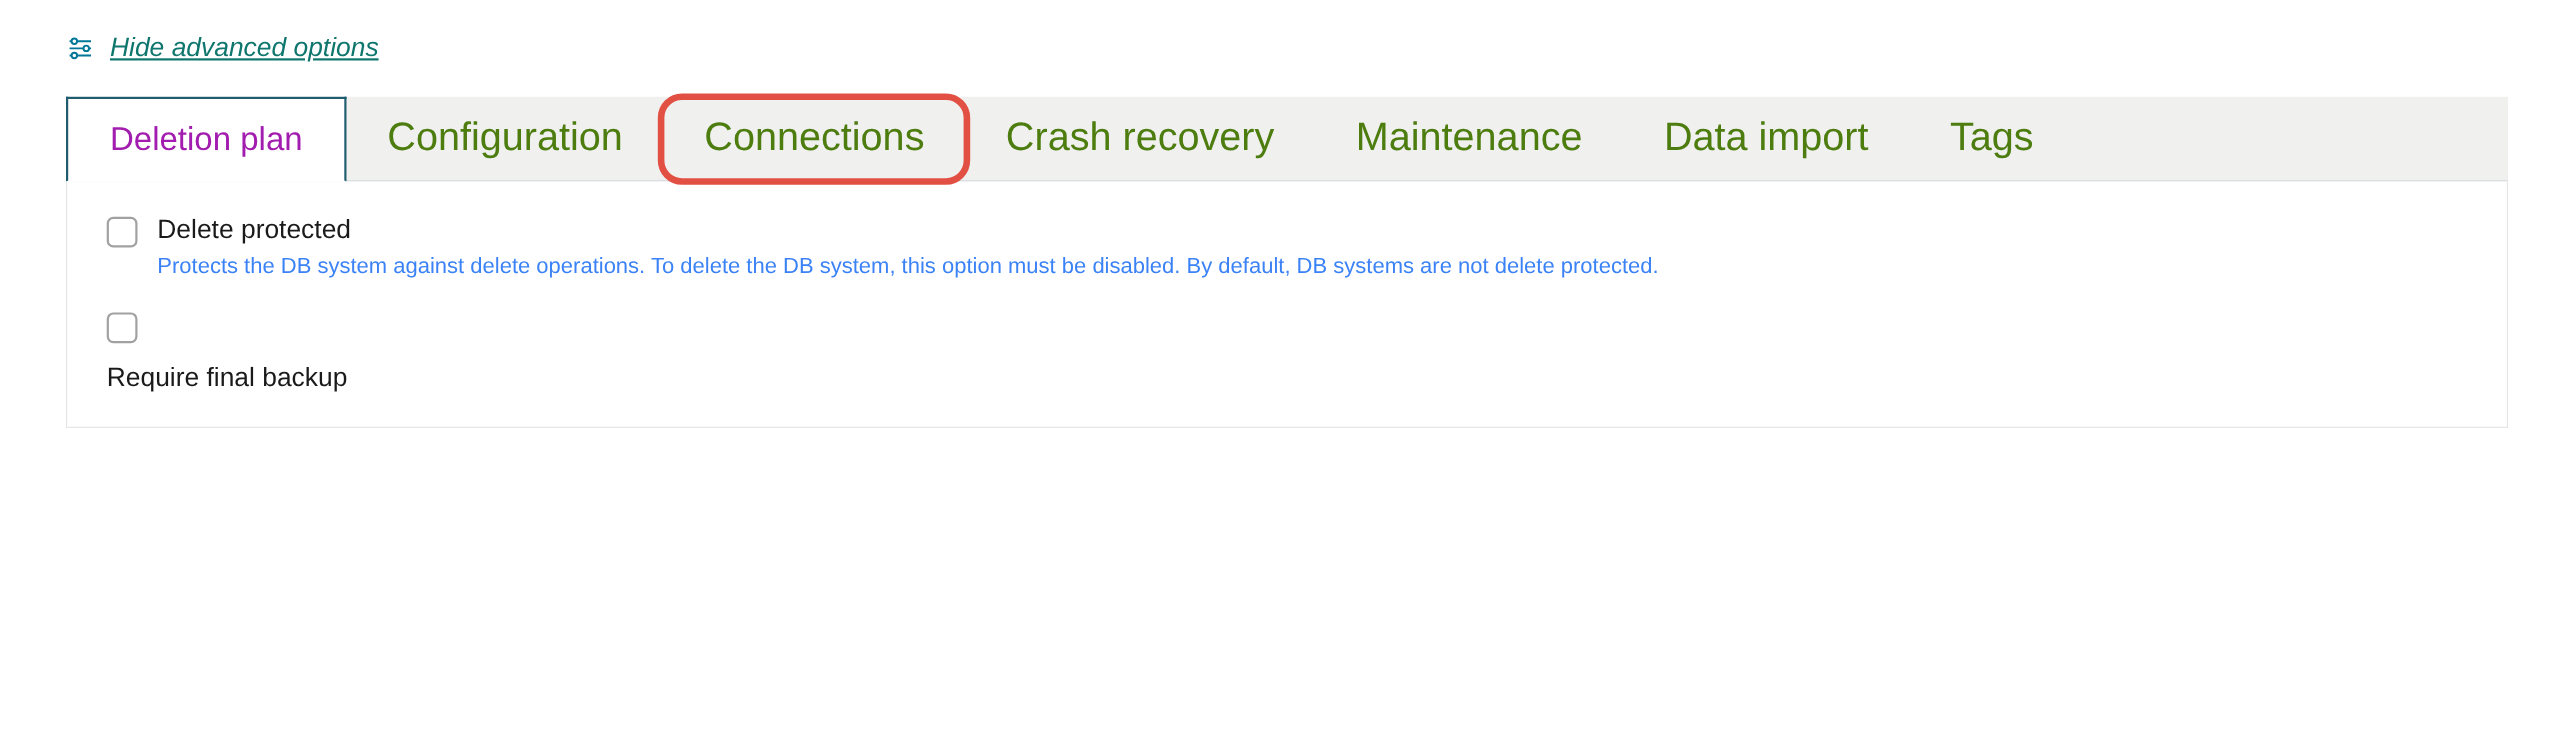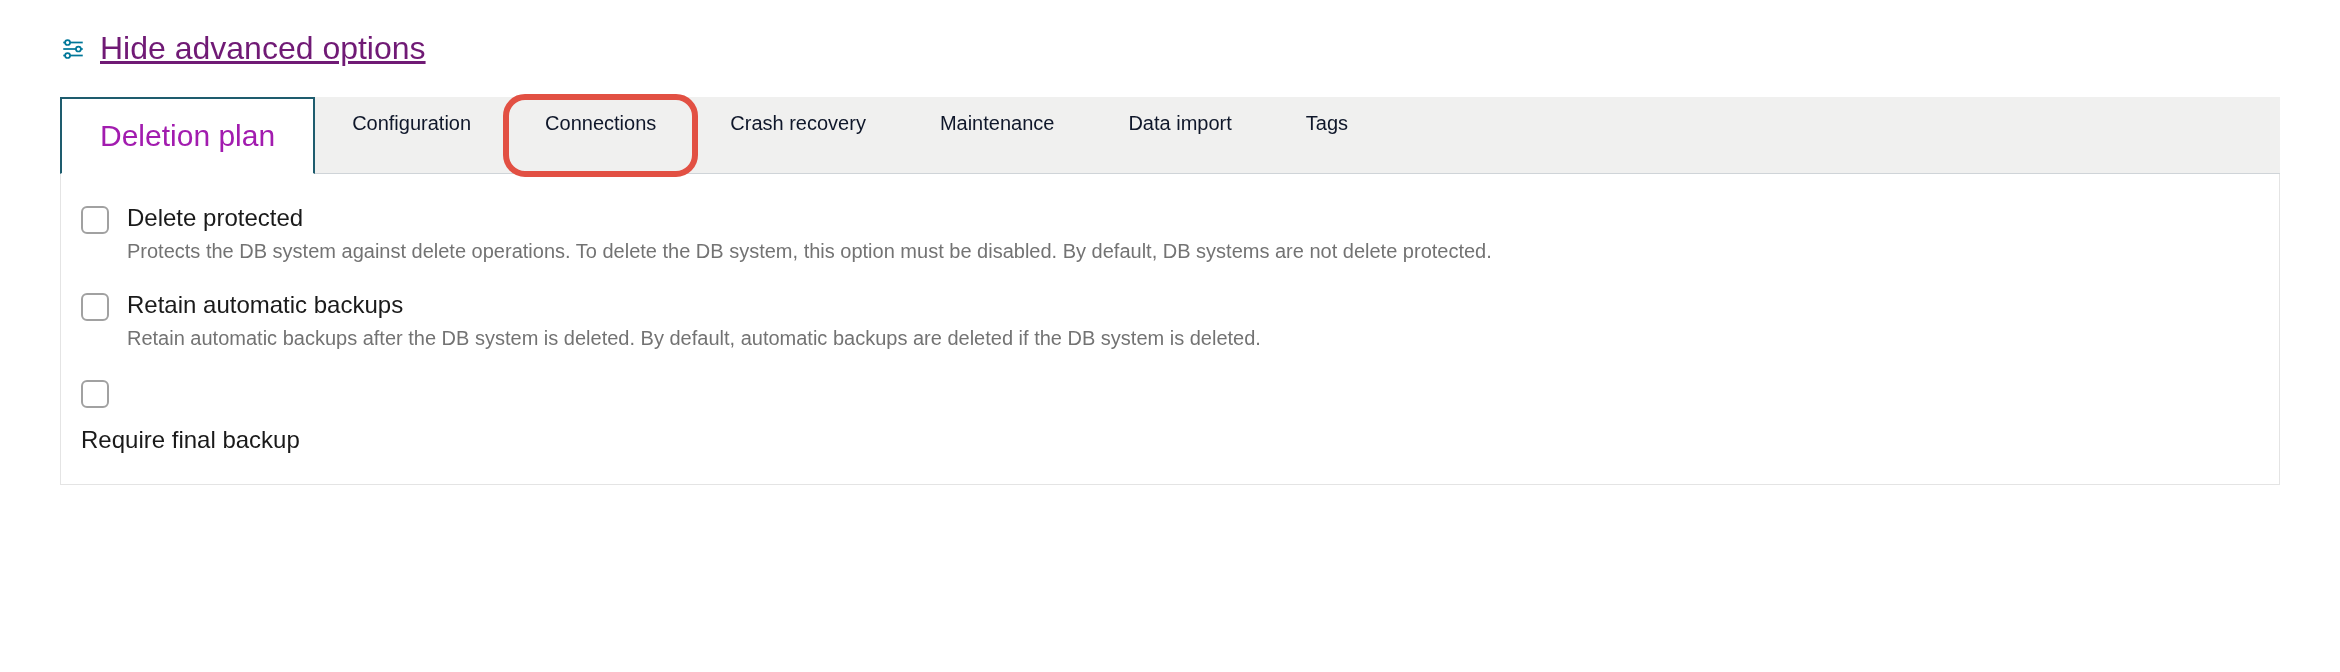--- a/index.html
+++ b/index.html
@@ -25,36 +25,37 @@
       cursor: pointer;
     }
     
     .sliders-icon {
       color: #007799;
       display: flex;
       align-items: center;
     }
     
     .advanced-link-text {
-      color: #701a75;
-      font-size: 32px;
+      color: #0f766e;
+      font-size: 24px;
       text-decoration: underline;
+      font-style: italic;
     }
     
     .tabs-container {
       display: flex;
       border-bottom: 1px solid #cfd4d8;
       background: #f0f0ef;
       align-items: stretch;
     }
     
     .tab {
       padding: 14px 36px;
-      font-size: 20px;
-      color: #0f172a;
+      font-size: 36px;
+      color: #4d7c0f;
       cursor: pointer;
       border: 1px solid transparent;
       border-bottom: none;
       font-weight: 400;
       position: relative;
     }
     
     .tab.active {
       background: #fff;
       color: #a21caf;
@@ -80,21 +81,21 @@
     .tab.with-highlight {
       position: relative;
       text-align: right;
     }
     
     .tab-content {
       background: #fff;
       border-left: 1px solid #e4e4e4;
       border-right: 1px solid #e4e4e4;
       border-bottom: 1px solid #e4e4e4;
-      padding: 30px 20px;
+      padding: 30px 36px;
     }
     
     .option-row {
       display: flex;
       align-items: flex-start;
       gap: 18px;
       margin-bottom: 28px;
     }
     
     .option-row:last-child {
@@ -120,21 +121,21 @@
     }
     
     .option-label {
       font-size: 24px;
       color: #1a1a1a;
       font-weight: 400;
     }
     
     .option-description {
       font-size: 20px;
-      color: #737373;
+      color: #3b82f6;
       font-weight: 400;
       text-align: center;
     }
     
     .tabs-wrapper {
       width: 100%;
     }
   </style>
 </head>
 <body>
@@ -183,27 +184,20 @@
 
   <div class="tab-content">
     <div class="option-row">
       <div class="checkbox"></div>
       <div class="option-text">
         <div class="option-label">Delete protected</div>
         <div class="option-description">Protects the DB system against delete operations. To delete the DB system, this option must be disabled. By default, DB systems are not delete protected.</div>
       </div>
     </div>
 
-    <div class="option-row">
-      <div class="checkbox"></div>
-      <div class="option-text">
-        <div class="option-label">Retain automatic backups</div>
-        <div class="option-description">Retain automatic backups after the DB system is deleted. By default, automatic backups are deleted if the DB system is deleted.</div>
-      </div>
-    </div>
 
     <div class="option-row">
       <div class="checkbox"></div>
       <div class="option-text">
         <div class="option-label">Require final backup</div>
       </div>
     </div>
   </div>
 </div>
 

